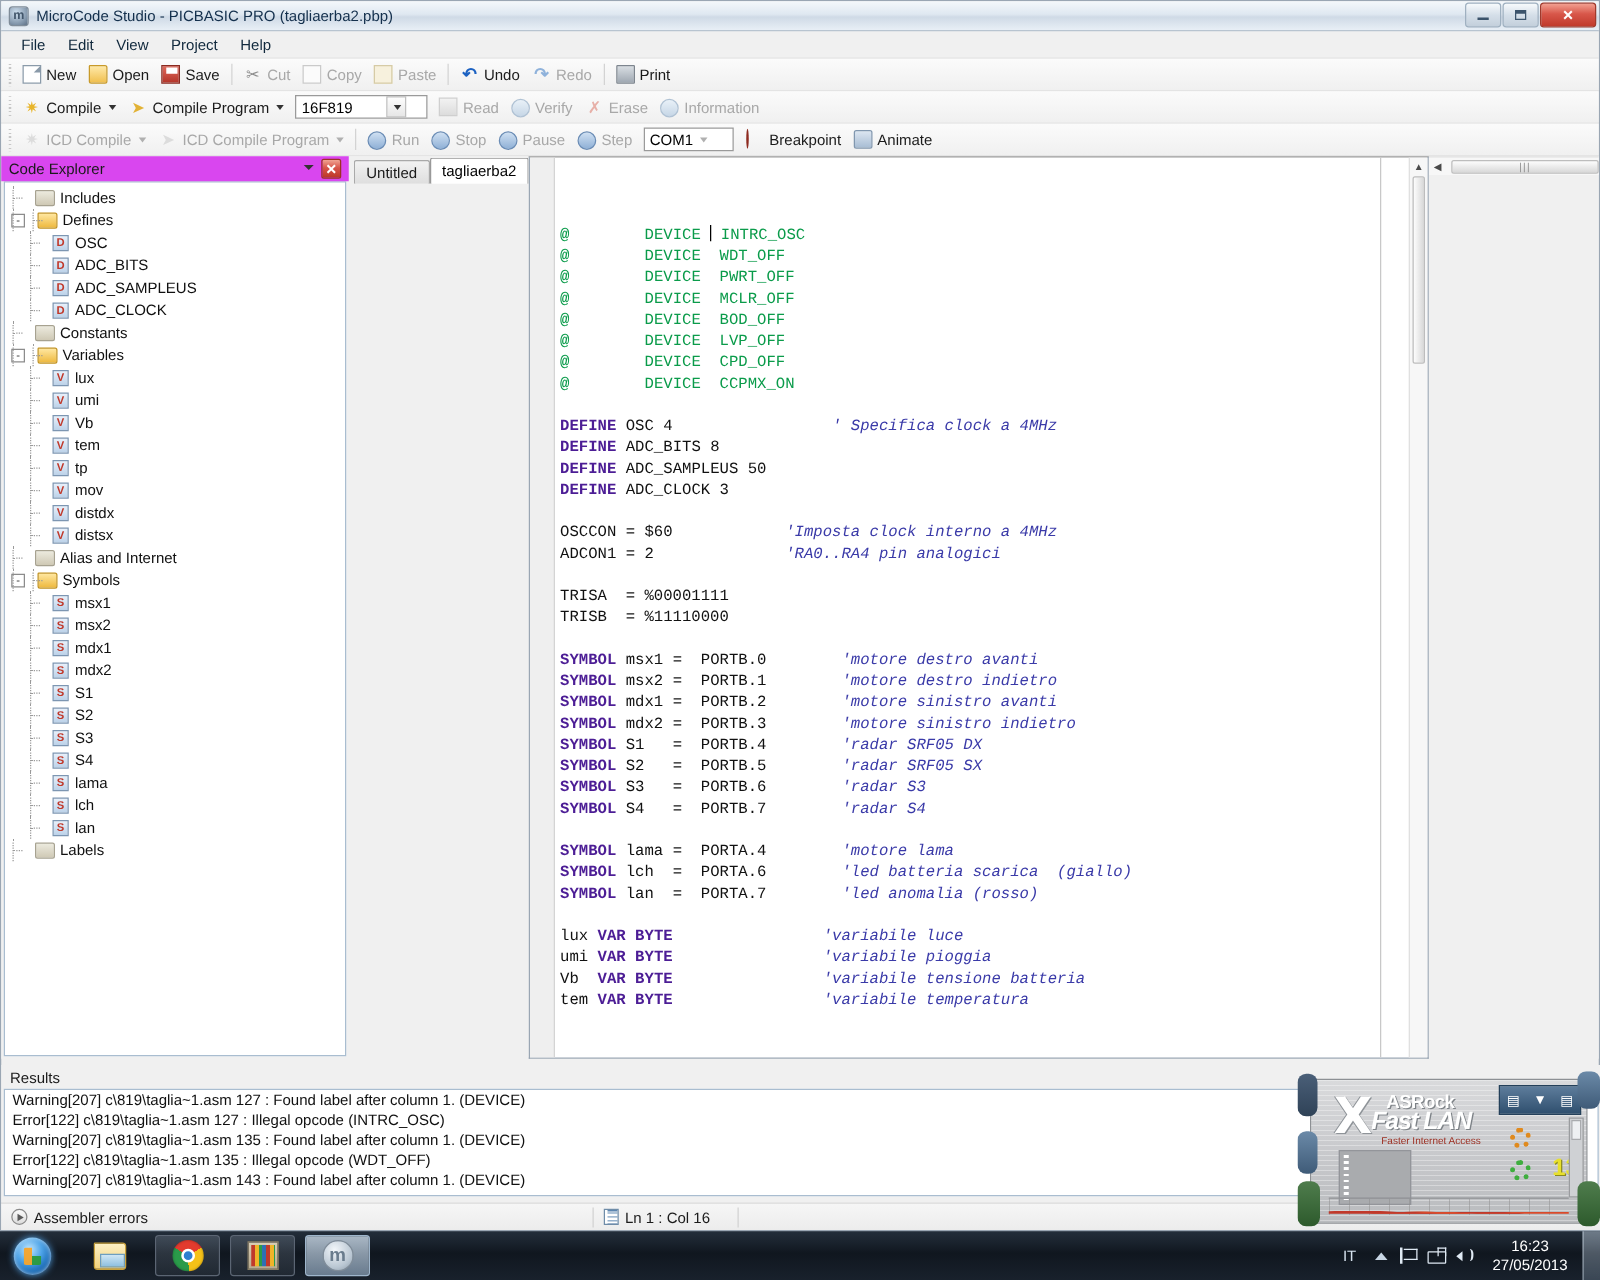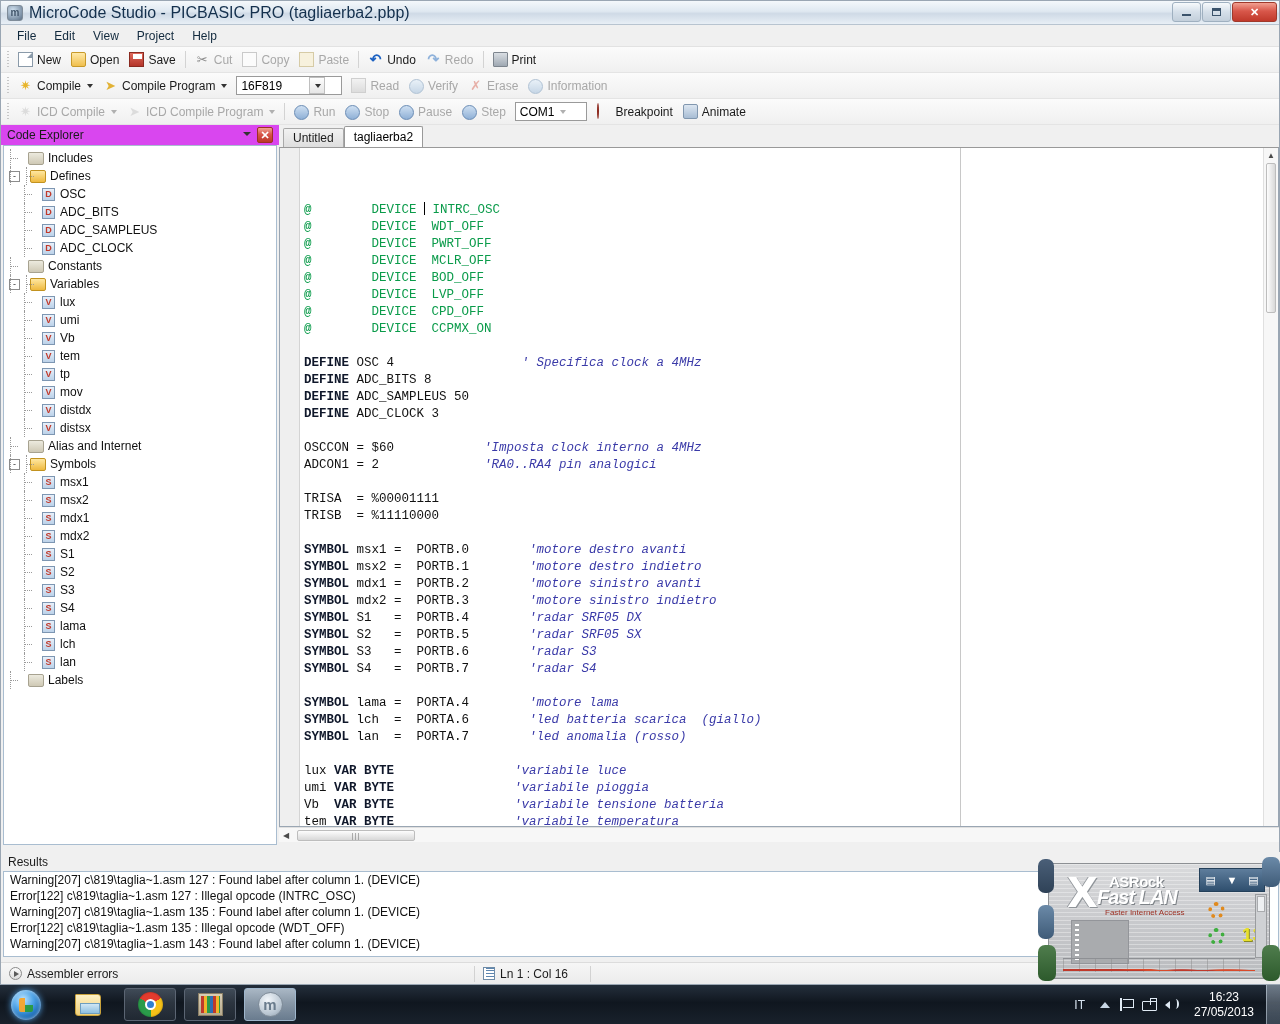--- a/index.html
+++ b/index.html
@@ -37,21 +37,21 @@
   #titlebar .appicon {
     width:16px;height:16px;margin-left:6px;margin-right:6px;
     border-radius:3px;
     background:radial-gradient(circle at 35% 30%,#cfe0ef,#7f93a8 70%,#5c6f84);
     border:1px solid #7f8c99; position:relative;flex:none;
   }
   #titlebar .appicon:after{
     content:"m"; position:absolute; inset:0; text-align:center;
     font-size:10px; line-height:14px; color:#42566b; font-weight:bold;
   }
-  #title-text { font-size:16px; color:#14304d; white-space:nowrap;}
+  #title-text { font-size:12px; color:#14304d; white-space:nowrap;}
   #wbtns { position:absolute; right:2px; top:1px; display:flex; gap:1px; }
   #wbtns div {
     width:29px;height:20px;border:1px solid #9fb0c0;border-radius:3px;
     background:linear-gradient(180deg,#f7fafc,#d5dfe9 50%,#c3cfdb);
     display:flex;align-items:center;justify-content:center;
     color:#2c4258; font-size:11px;
   }
   #wbtns div.close {
     width:45px;
     background:linear-gradient(180deg,#f2a091,#d8574a 45%,#c0392b);
@@ -135,39 +135,39 @@
     display:flex;align-items:center;justify-content:center;font-size:9px;line-height:9px;
     color:#333;flex:none;}
   .node .fold{ width:16px;height:13px;flex:none;margin:0 4px 0 2px;border-radius:1px 2px 2px 2px;}
   .node .fold.y{background:linear-gradient(180deg,#ffe7a0,#eeb93f);border:1px solid #c2921f;}
   .node .fold.g{background:linear-gradient(180deg,#eceade,#cfc9b5);border:1px solid #a7a290;}
   .node .badge{ width:13px;height:13px;flex:none;margin:0 5px 0 2px;
     background:linear-gradient(180deg,#e8f0fa,#bcd2e9); border:1px solid #7d96b2;
     color:#c0392b; font-weight:bold; font-size:9px; line-height:11px; text-align:center;}
   .ind1{ padding-left:14px;}
   
-  #editor-wrap { flex:1; display:flex; flex-direction:column; background:#f0f0f0; }
+  #editor-wrap { flex:1; display:flex; flex-direction:row; background:#f0f0f0; }
   #tabstrip { height:22px; display:flex; align-items:flex-end; padding-left:4px; }
   .etab { height:19px; padding:0 9px; font-size:12px; display:flex; align-items:center;
     border:1px solid #a9a9a9; border-bottom:none; border-radius:2px 2px 0 0;
     background:linear-gradient(180deg,#f2f2f2,#dedede); color:#1b1b1b; }
   .etab.active { background:#fff; height:21px; color:#000; border-color:#999; }
   #edit-outer { flex:1; display:flex; background:#fff; border:1px solid #9aa6b3; border-top-color:#999;
     margin:0; position:relative; overflow:hidden; }
   #gutter { width:20px; background:#efefef; border-right:1px solid #d4d4d4; flex:none;}
   #code {
     flex:1; position:relative; overflow:hidden;
     font-family:"Liberation Mono","DejaVu Sans Mono",monospace;
     font-size:12.5px; line-height:17px; padding:3px 0 0 4px; white-space:pre;
   }
   #code .ln{ height:17px; }
   #margin-line{ position:absolute; left:660px; top:0; bottom:0; width:1px; background:#c8c8c8; }
   .k-dir{ color:#0a9b4a; }         
   .k-at { color:#0a9b4a; font-weight:bold;}
-  .k-kw { color:#0f172a; font-weight:bold;margin-top:20px; }
+  .k-kw { color:#4c1d95; font-weight:bold;margin-top:20px; }
   .k-pl { color:#111; }
   .k-cm { color:#3a3aa8; font-style:italic; }
   .caretbar{ display:inline-block;width:1px;height:13px;background:#000;vertical-align:-2px;}
   
   #vsb { width:15px; flex:none; background:#f7f7f7; border-left:1px solid #e0e0e0;
     display:flex; flex-direction:column; }
   #vsb .arr{height:14px;display:flex;align-items:center;justify-content:center;font-size:8px;color:#4a4a4a;}
   #vsb .thumb{height:150px;margin:1px 2px;background:linear-gradient(90deg,#fdfdfd,#d8d8d8);border:1px solid #bdbdbd;border-radius:2px;}
   #vsb .track{flex:1;}
   #hsb { height:15px; display:flex; align-items:center; background:#f7f7f7; border-top:1px solid #e0e0e0; }

